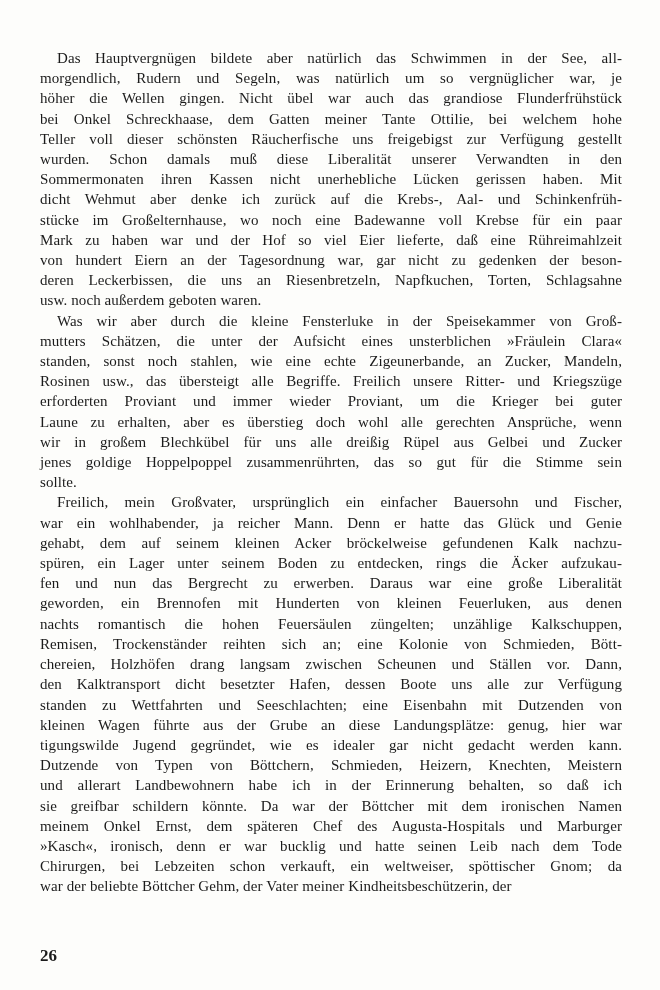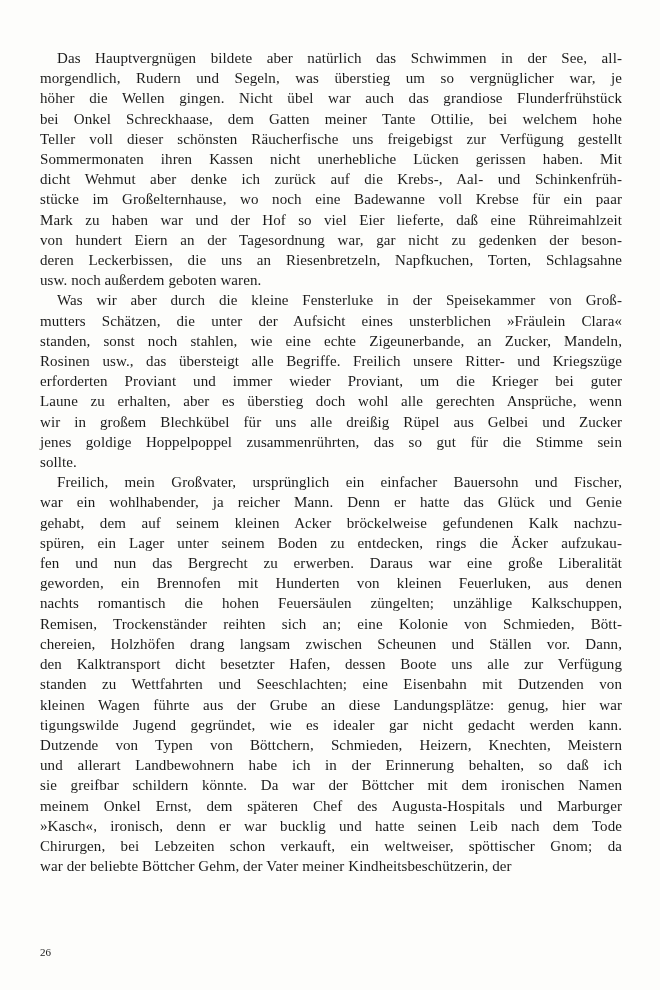--- a/index.html
+++ b/index.html
@@ -37,35 +37,37 @@
   .line.last {
     text-align-last: left;
   }
   .line.first {
     text-indent: 17px;
   }
   .page-number {
     position: absolute;
     left: 40px;
     top: 946px;
-    font-size: 11px;
+    font-size: 17px;
     color: #1b1b1b;
+    font-weight: bold;
   }
 </style>
 </head>
 <body>
 
 <div class="page">
   <div class="text-block">
       <div class="paragraph">
         <div class="line first">Das Hauptvergnügen bildete aber natürlich das Schwimmen in der See, all-</div>
-        <div class="line">morgendlich, Rudern und Segeln, was überstieg um so vergnüglicher war, je</div>
+        <div class="line">morgendlich, Rudern und Segeln, was natürlich um so vergnüglicher war, je</div>
         <div class="line">höher die Wellen gingen. Nicht übel war auch das grandiose Flunderfrühstück</div>
         <div class="line">bei Onkel Schreckhaase, dem Gatten meiner Tante Ottilie, bei welchem hohe</div>
         <div class="line">Teller voll dieser schönsten Räucherfische uns freigebigst zur Verfügung gestellt</div>
+        <div class="line">wurden. Schon damals muß diese Liberalität unserer Verwandten in den</div>
         <div class="line">Sommermonaten ihren Kassen nicht unerhebliche Lücken gerissen haben. Mit</div>
         <div class="line">dicht Wehmut aber denke ich zurück auf die Krebs-, Aal- und Schinkenfrüh-</div>
         <div class="line">stücke im Großelternhause, wo noch eine Badewanne voll Krebse für ein paar</div>
         <div class="line">Mark zu haben war und der Hof so viel Eier lieferte, daß eine Rühreimahlzeit</div>
         <div class="line">von hundert Eiern an der Tagesordnung war, gar nicht zu gedenken der beson-</div>
         <div class="line">deren Leckerbissen, die uns an Riesenbretzeln, Napfkuchen, Torten, Schlagsahne</div>
         <div class="line last">usw. noch außerdem geboten waren.</div>
       </div>
       <div class="paragraph">
         <div class="line first">Was wir aber durch die kleine Fensterluke in der Speisekammer von Groß-</div>

